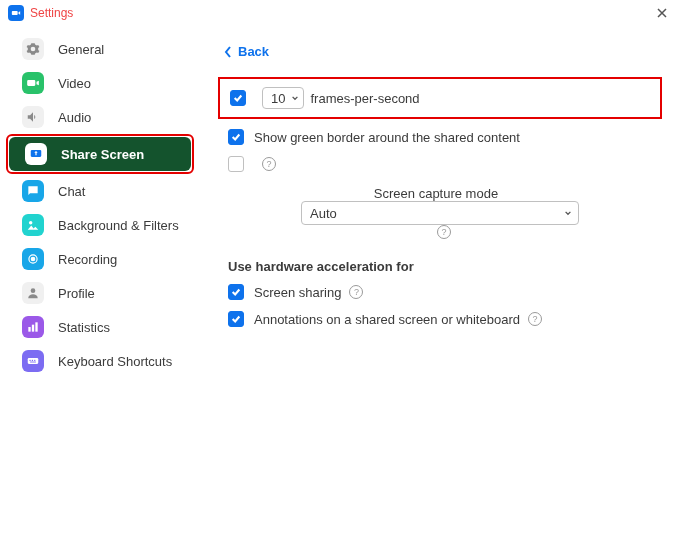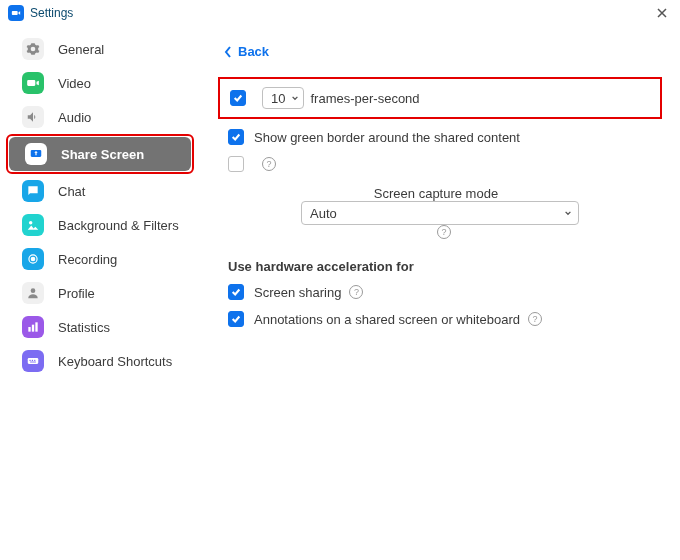--- a/index.html
+++ b/index.html
@@ -20,21 +20,21 @@
     background: #fff;
   }
   .titlebar .app-icon {
     width: 16px; height: 16px;
     border-radius: 4px;
     background: #0E72EC;
     display: flex; align-items: center; justify-content: center;
     margin-right: 6px;
   }
   .titlebar .app-icon svg { width: 10px; height: 10px; fill: #fff; }
-  .titlebar .title { color: #0c4a6e; font-size: 12px; }
+  .titlebar .title { color: #ef4444; font-size: 12px; }
   .titlebar .close {
     margin-left: auto;
     width: 20px; height: 20px;
     display: flex; align-items: center; justify-content: center;
     color: #555;
     cursor: pointer;
   }
   .titlebar .close svg { width: 10px; height: 10px; stroke: #555; stroke-width: 1.5; }
   .body {
     display: flex;
@@ -65,21 +65,21 @@
   .side-wrap {
     margin: 0 6px;
     border-radius: 6px;
   }
   .side-wrap.highlight {
     border: 2px solid #E40000;
     padding: 1px;
   }
   .side-wrap .side-item { border-radius: 6px; }
   .side-wrap.active .side-item {
-    background: #737373;
+    background: #14532d;
     color: #fff;
     font-weight: 600;
   }
   .side-wrap.active .side-icon { background: #fff; }
   .content {
     flex: 1;
     padding: 18px 18px 18px 18px;
   }
   .back {
     display: inline-flex; align-items: center;

